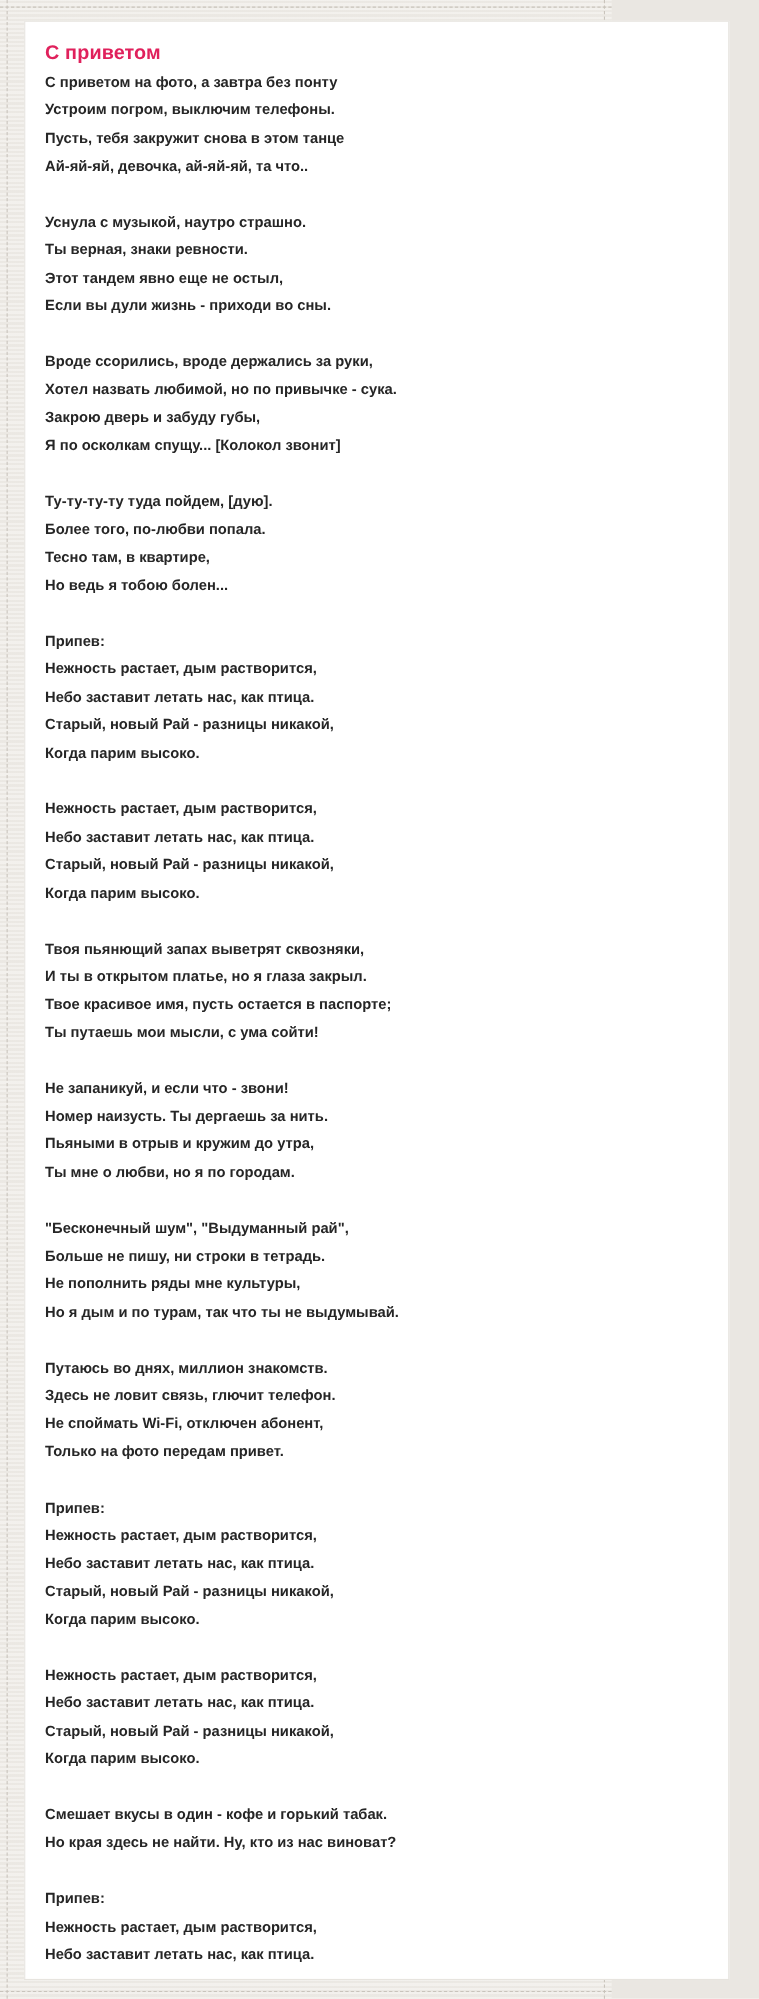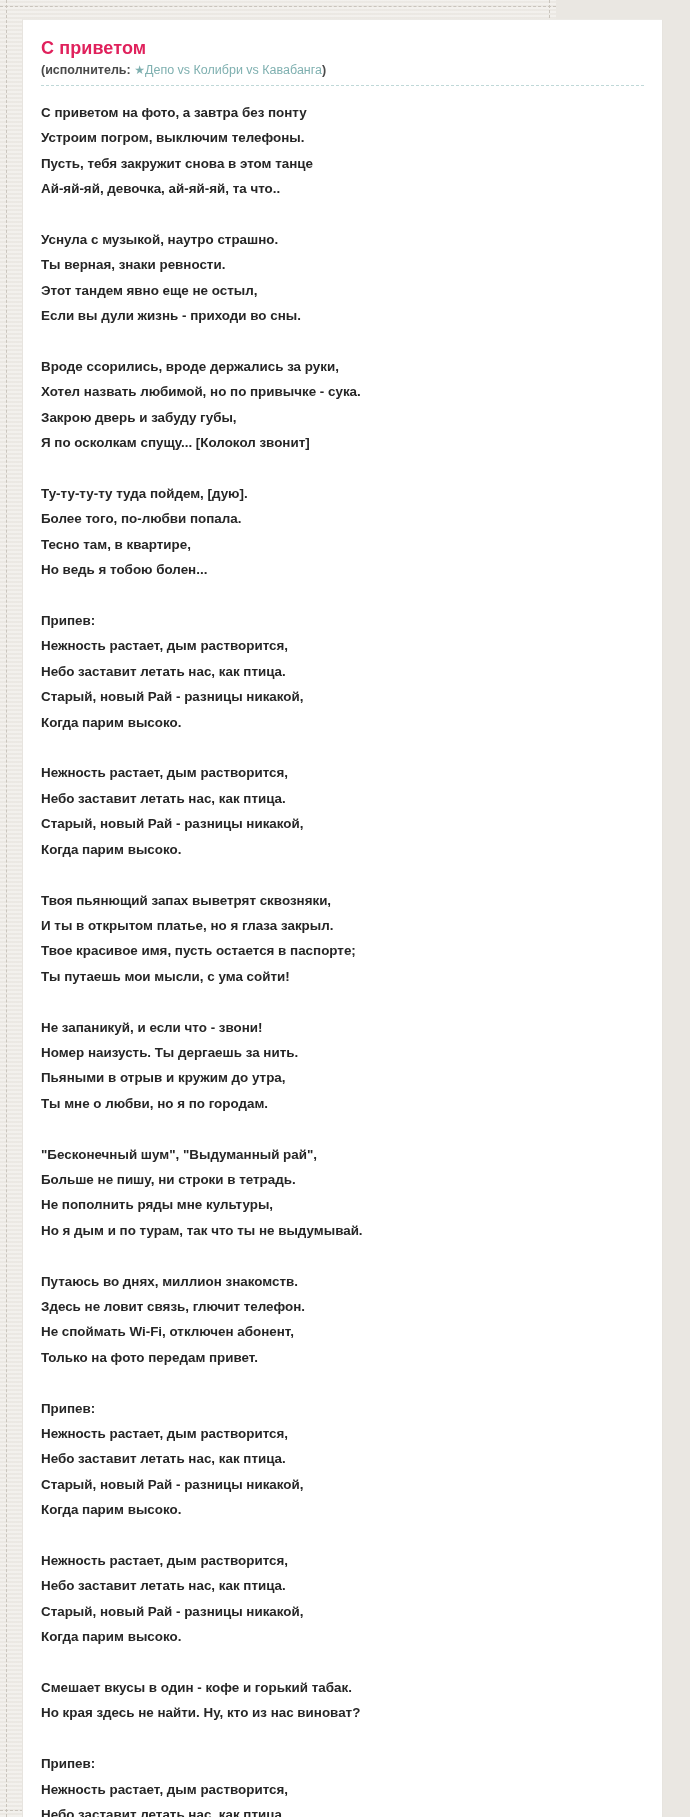--- a/index.html
+++ b/index.html
@@ -106,21 +106,17 @@
 <div class="page-frame">
   <div class="dash-top"></div>
   <div class="dash-bottom"></div>
   <div class="dash-left"></div>
   <div class="dash-right"></div>
 
   <div class="sheet">
 
     <h1 class="song-title">С приветом</h1>
 
-    <div class="artist-line">
-      <span>(исполнитель:</span>
-      <a class="artist-link" href="#"><span class="star-icon">★</span><span>Депо vs Колибри vs Кавабанга</span></a><span>)</span>
-    </div>
 
     <div class="lyrics" id="lyrics-body"><p class="stanza"><span class="line">С приветом на фото, а завтра без понту</span><span class="line">Устроим погром, выключим телефоны.</span><span class="line">Пусть, тебя закружит снова в этом танце</span><span class="line">Ай-яй-яй, девочка, ай-яй-яй, та что..</span></p><p class="stanza"><span class="line">Уснула с музыкой, наутро страшно.</span><span class="line">Ты верная, знаки ревности.</span><span class="line">Этот тандем явно еще не остыл,</span><span class="line">Если вы дули жизнь - приходи во сны.</span></p><p class="stanza"><span class="line">Вроде ссорились, вроде держались за руки,</span><span class="line">Хотел назвать любимой, но по привычке - сука.</span><span class="line">Закрою дверь и забуду губы,</span><span class="line">Я по осколкам спущу... [Колокол звонит]</span></p><p class="stanza"><span class="line">Ту-ту-ту-ту туда пойдем, [дую].</span><span class="line">Более того, по-любви попала.</span><span class="line">Тесно там, в квартире,</span><span class="line">Но ведь я тобою болен...</span></p><p class="stanza"><span class="line">Припев:</span><span class="line">Нежность растает, дым растворится,</span><span class="line">Небо заставит летать нас, как птица.</span><span class="line">Старый, новый Рай - разницы никакой,</span><span class="line">Когда парим высоко.</span></p><p class="stanza"><span class="line">Нежность растает, дым растворится,</span><span class="line">Небо заставит летать нас, как птица.</span><span class="line">Старый, новый Рай - разницы никакой,</span><span class="line">Когда парим высоко.</span></p><p class="stanza"><span class="line">Твоя пьянющий запах выветрят сквозняки,</span><span class="line">И ты в открытом платье, но я глаза закрыл.</span><span class="line">Твое красивое имя, пусть остается в паспорте;</span><span class="line">Ты путаешь мои мысли, с ума сойти!</span></p><p class="stanza"><span class="line">Не запаникуй, и если что - звони!</span><span class="line">Номер наизусть. Ты дергаешь за нить.</span><span class="line">Пьяными в отрыв и кружим до утра,</span><span class="line">Ты мне о любви, но я по городам.</span></p><p class="stanza"><span class="line">"Бесконечный шум", "Выдуманный рай",</span><span class="line">Больше не пишу, ни строки в тетрадь.</span><span class="line">Не пополнить ряды мне культуры,</span><span class="line">Но я дым и по турам, так что ты не выдумывай.</span></p><p class="stanza"><span class="line">Путаюсь во днях, миллион знакомств.</span><span class="line">Здесь не ловит связь, глючит телефон.</span><span class="line">Не споймать Wi-Fi, отключен абонент,</span><span class="line">Только на фото передам привет.</span></p><p class="stanza"><span class="line">Припев:</span><span class="line">Нежность растает, дым растворится,</span><span class="line">Небо заставит летать нас, как птица.</span><span class="line">Старый, новый Рай - разницы никакой,</span><span class="line">Когда парим высоко.</span></p><p class="stanza"><span class="line">Нежность растает, дым растворится,</span><span class="line">Небо заставит летать нас, как птица.</span><span class="line">Старый, новый Рай - разницы никакой,</span><span class="line">Когда парим высоко.</span></p><p class="stanza"><span class="line">Смешает вкусы в один - кофе и горький табак.</span><span class="line">Но края здесь не найти. Ну, кто из нас виноват?</span></p><p class="stanza"><span class="line">Припев:</span><span class="line">Нежность растает, дым растворится,</span><span class="line">Небо заставит летать нас, как птица.</span></p></div>
 
   </div>
 </div>
 
 </body></html>

